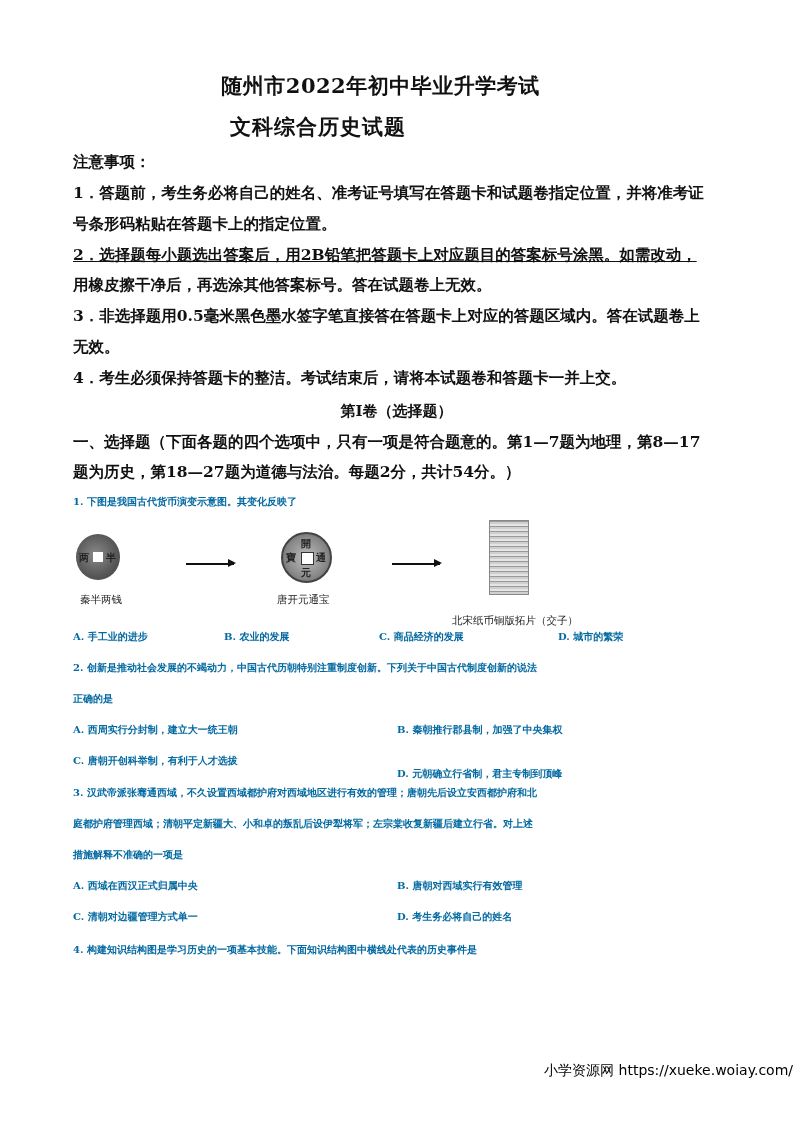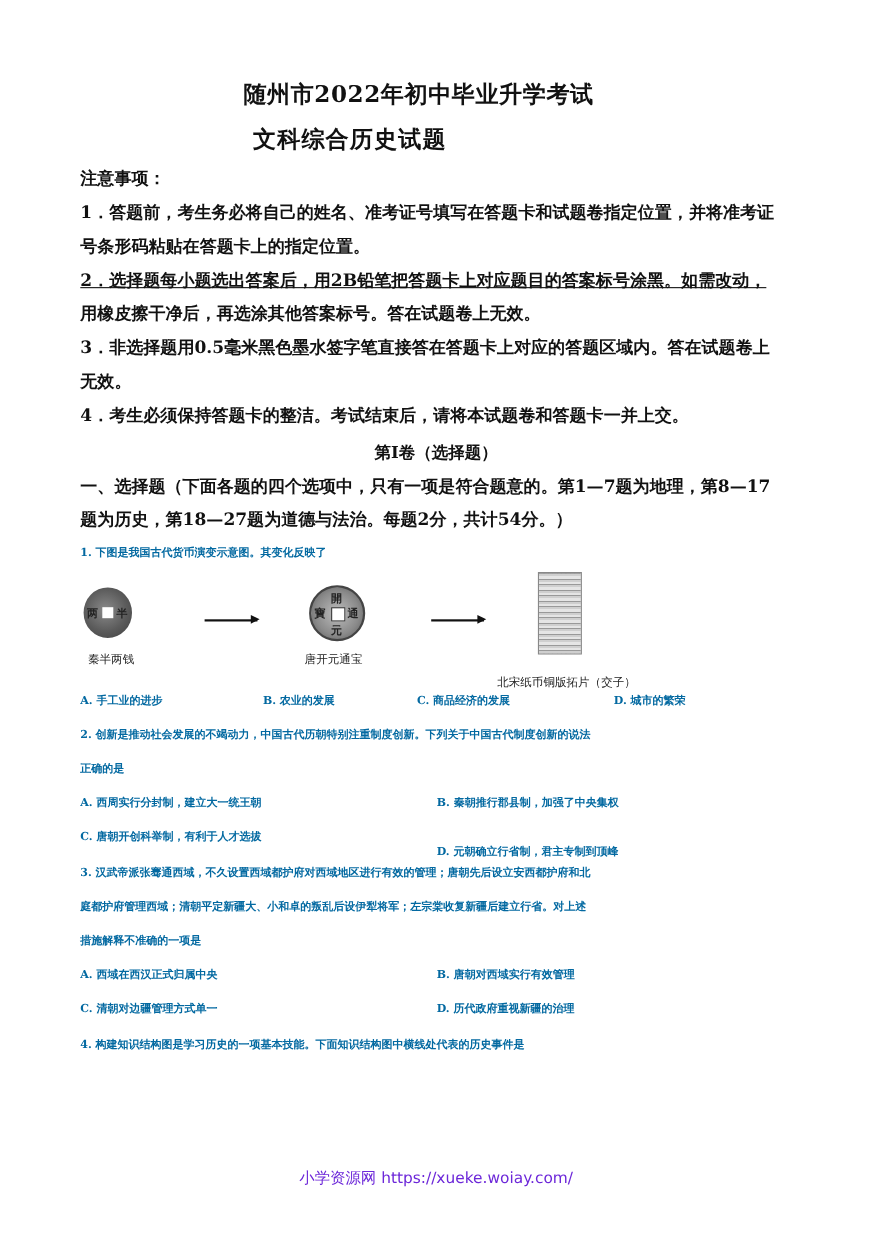--- a/index.html
+++ b/index.html
@@ -14,21 +14,21 @@
   .coin1 { left:76px; top:534px; width:44px; height:46px; background:radial-gradient(circle at 45% 45%, #8a8a8a 0%, #5b5b5b 55%, #3d3d3d 100%); }
   .coin2 { left:281px; top:532px; width:51px; height:51px; background:radial-gradient(circle at 50% 50%, #bdbdbd 0%, #8a8a8a 60%, #555 100%); border:2px solid #444; box-sizing:border-box; }
   .hole { position:absolute; background:#fff; }
   .coin1 .hole { left:17px; top:18px; width:10px; height:10px; }
   .coin2 .hole { left:18px; top:18px; width:11px; height:11px; border:1px solid #333; }
   .coin-glyph { position:absolute; font-size:10px; color:#222; font-weight:bold; }
   .note { left:489px; top:520px; width:40px; height:75px; background:repeating-linear-gradient(0deg,#cfcfcf 0 2px,#999 2px 3px,#e5e5e5 3px 5px), repeating-linear-gradient(90deg, rgba(0,0,0,0.15) 0 1px, transparent 1px 4px); border:1px solid #888; box-sizing:border-box; }
   .arrow { height:1.5px; background:#111; }
   .arrow::after { content:""; position:absolute; right:-2px; top:-4px; border-left:8px solid #111; border-top:4.5px solid transparent; border-bottom:4.5px solid transparent; }
   .cap { font-size:10.5px; color:#222; white-space:nowrap; }
-  .footer { top:1062px; left:0; width:793px; text-align:center; font-family:"DejaVu Sans","Liberation Sans",sans-serif; font-size:14px; color:#6d28d9; }
+  .footer { top:1062px; left:0; width:793px; text-align:right; font-family:"DejaVu Sans","Liberation Sans",sans-serif; font-size:14px; color:#000000; }
 </style>
 </head>
 <body>
 
 <div>
 
   <div class="abs title1">随州市2022年初中毕业升学考试</div>
   <div class="abs title2">文科综合历史试题</div>
 
   <div>
@@ -70,42 +70,42 @@
       </div>
       <div class="abs cap" style="left:277px;top:593px;">唐开元通宝</div>
 
       <div class="abs arrow" style="left:392px;top:563px;width:48px;"></div>
 
       <div class="abs note"></div>
       <div class="abs cap" style="left:452px;top:593px;margin-top:21px;">北宋纸币铜版拓片（交子）</div>
     </div>
 
     <div class="abs reg-line" style="top:630px;left:73px;">A. 手工业的进步</div>
-    <div class="abs reg-line" style="top:630px;left:239px;">B. 农业的发展</div>
+    <div class="abs reg-line" style="top:630px;left:224px;">B. 农业的发展</div>
     <div class="abs reg-line" style="top:630px;left:379px;">C. 商品经济的发展</div>
     <div class="abs reg-line" style="top:630px;left:558px;">D. 城市的繁荣</div>
   </div>
 
   <div>
     <div class="abs reg-line" style="top:661px;">2. 创新是推动社会发展的不竭动力，中国古代历朝特别注重制度创新。下列关于中国古代制度创新的说法</div>
     <div class="abs reg-line" style="top:692px;">正确的是</div>
     <div class="abs reg-line" style="top:723px;left:73px;">A.  西周实行分封制，建立大一统王朝</div>
     <div class="abs reg-line" style="top:723px;left:397px;">B.  秦朝推行郡县制，加强了中央集权</div>
     <div class="abs reg-line" style="top:754px;left:73px;">C.  唐朝开创科举制，有利于人才选拔</div>
     <div class="abs reg-line" style="top:754px;left:397px;margin-top:13px;">D.  元朝确立行省制，君主专制到顶峰</div>
   </div>
 
   <div>
     <div class="abs reg-line" style="top:786px;">3. 汉武帝派张骞通西域，不久设置西域都护府对西域地区进行有效的管理；唐朝先后设立安西都护府和北</div>
     <div class="abs reg-line" style="top:817px;">庭都护府管理西域；清朝平定新疆大、小和卓的叛乱后设伊犁将军；左宗棠收复新疆后建立行省。对上述</div>
     <div class="abs reg-line" style="top:848px;">措施解释不准确的一项是</div>
     <div class="abs reg-line" style="top:879px;left:73px;">A.  西域在西汉正式归属中央</div>
     <div class="abs reg-line" style="top:879px;left:397px;">B.  唐朝对西域实行有效管理</div>
     <div class="abs reg-line" style="top:910px;left:73px;">C.  清朝对边疆管理方式单一</div>
-    <div class="abs reg-line" style="top:910px;left:397px;">D.  历代政府重视新疆的治理</div>
+    <div class="abs reg-line" style="top:910px;left:397px;">D.  考生务必将自己的姓名</div>
   </div>
 
   <div>
     <div class="abs reg-line" style="top:943px;">4. 构建知识结构图是学习历史的一项基本技能。下面知识结构图中横线处代表的历史事件是</div>
   </div>
 
   <div class="abs footer">小学资源网 https://xueke.woiay.com/</div>
 </div>
 
 </body></html>

